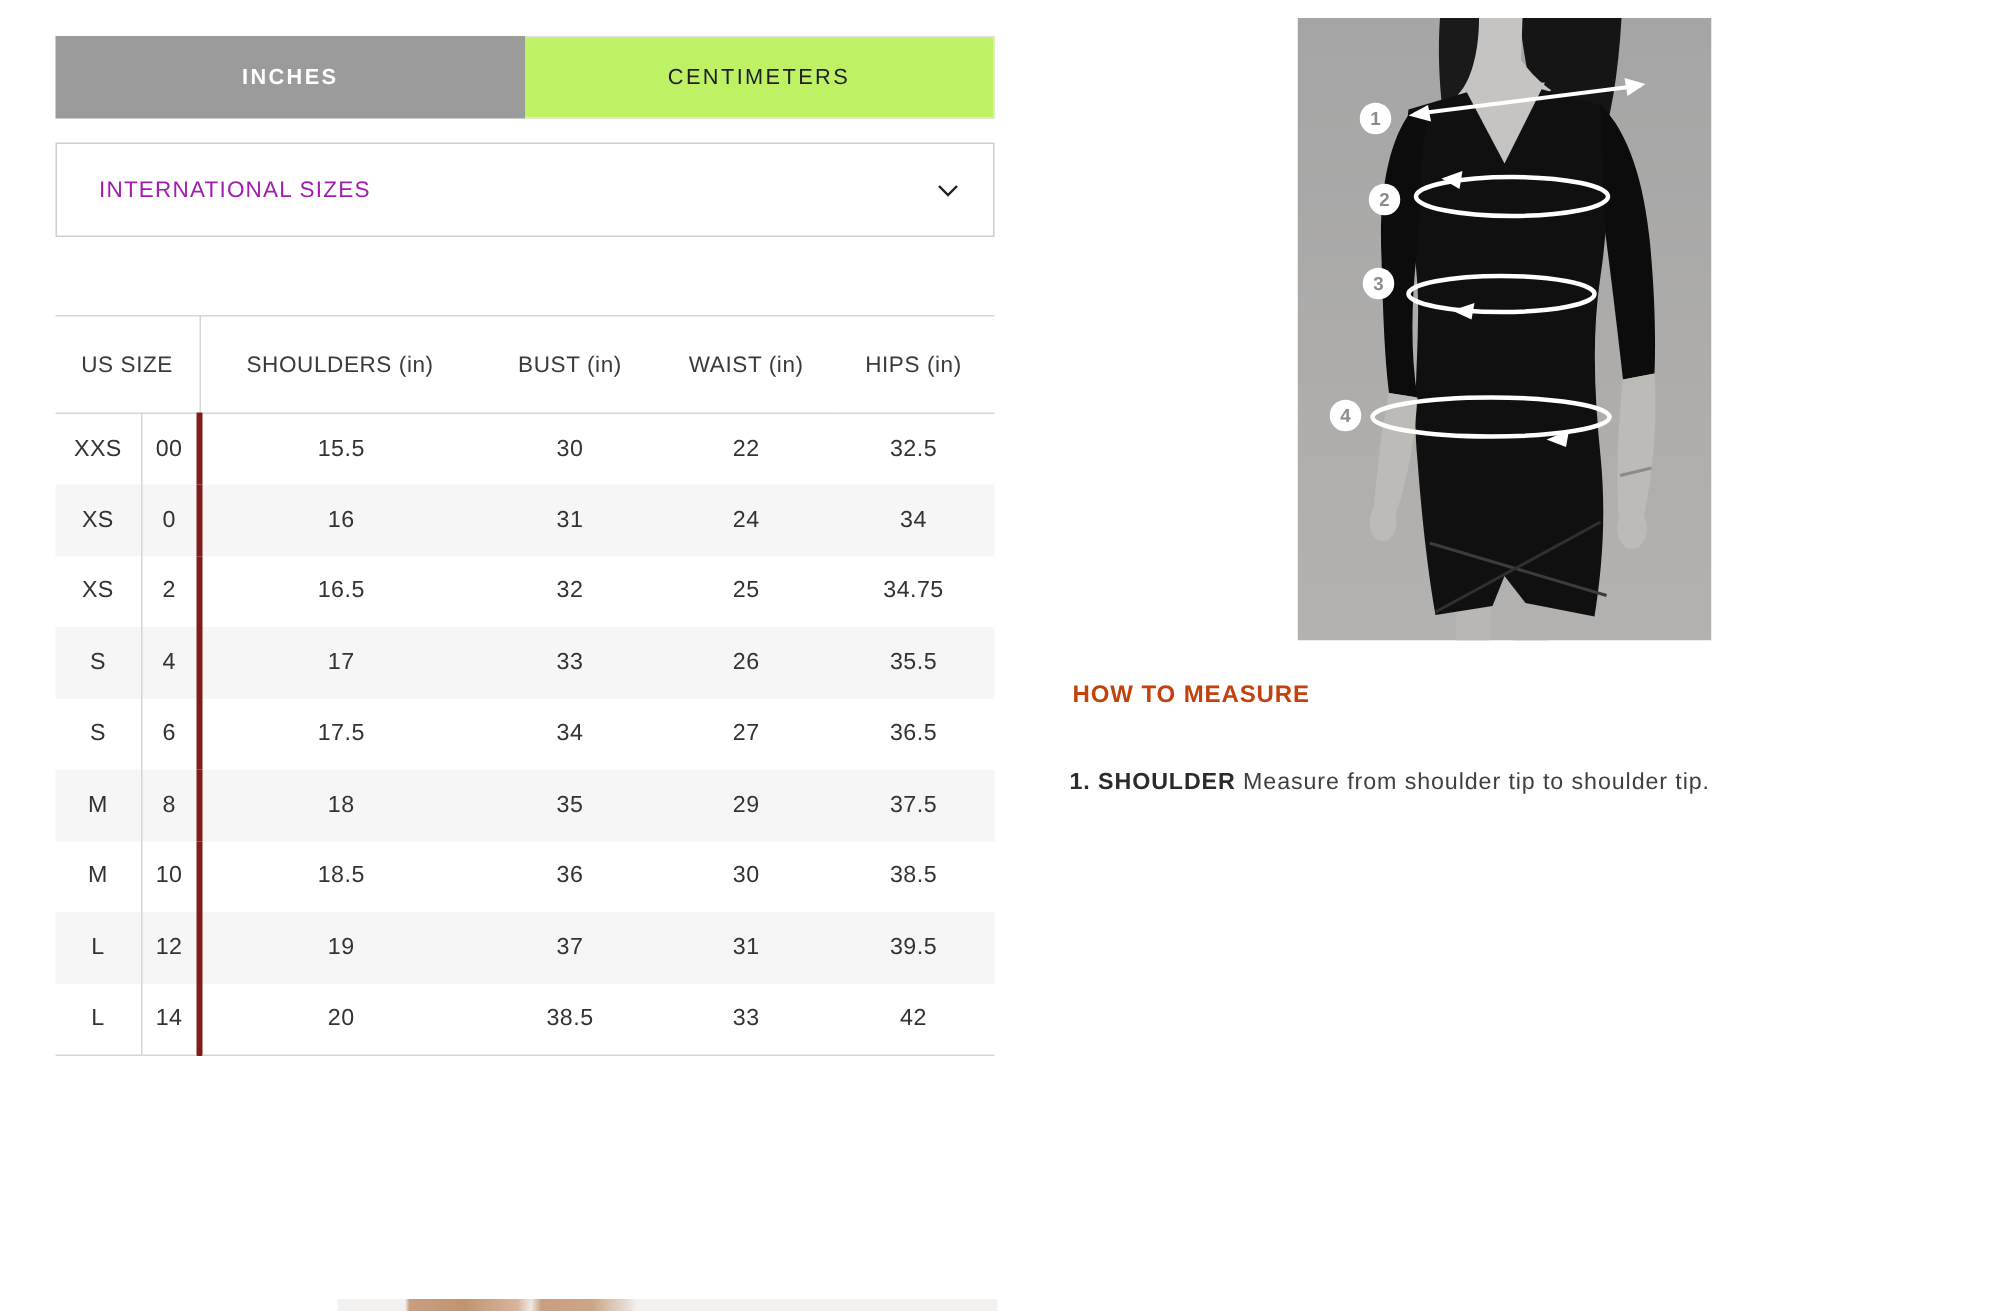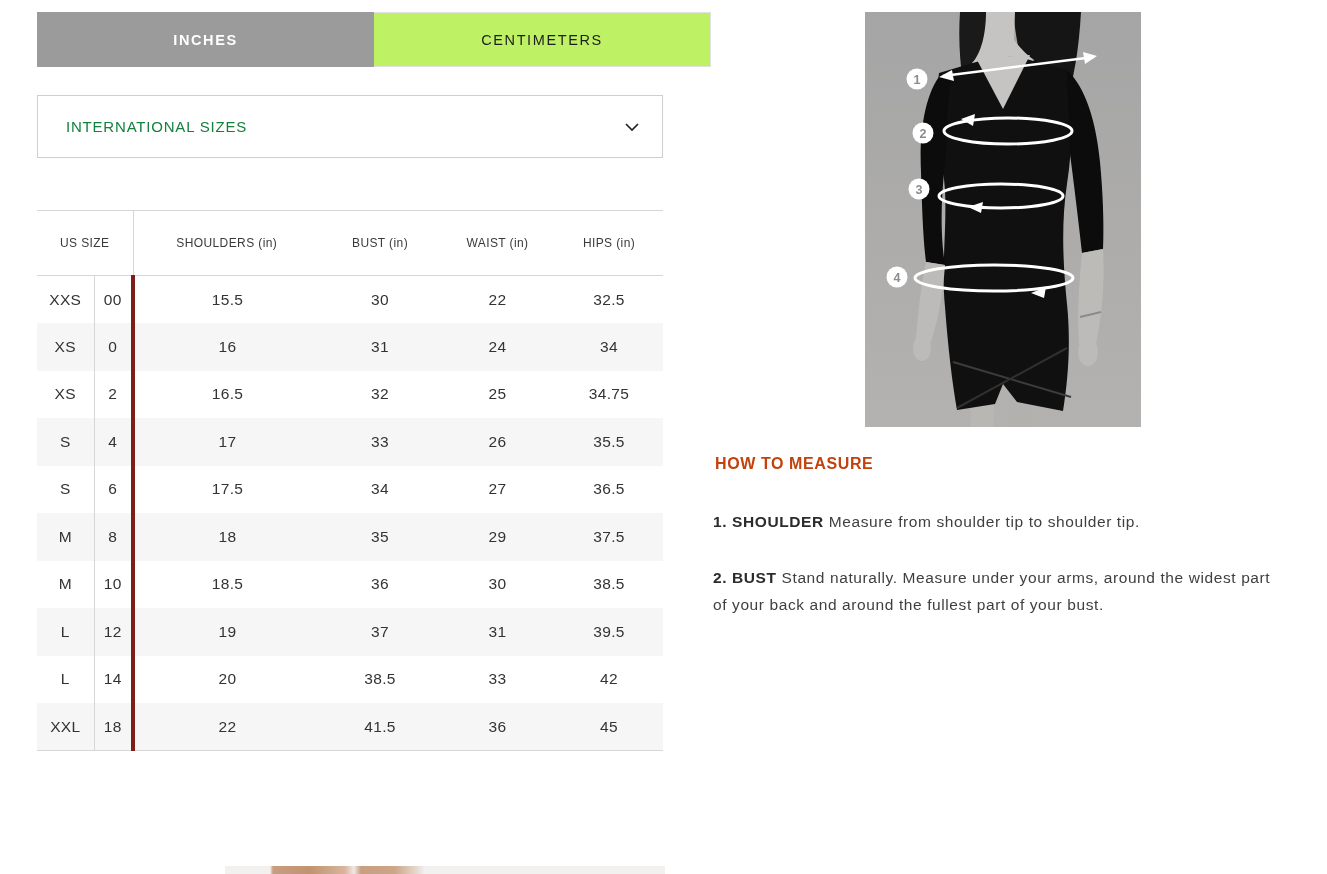--- a/index.html
+++ b/index.html
@@ -1,39 +1,39 @@
 <!DOCTYPE html>
 <html><head>
 <meta charset="utf-8">
 <style>
   * { margin:0; padding:0; box-sizing:border-box; }
   html,body { background:#fff; }
   body { font-family:"Liberation Sans", sans-serif; color:#3d3d3d; }
   .page { position:relative; width:1327px; height:874px; background:#fff; overflow:hidden; }
 
   
-  .tabs { position:absolute; left:37px; top:12px; width:674px; height:55px; display:flex; }
+  .tabs { position:absolute; left:37px; top:24px; width:626px; height:55px; display:flex; }
   .tab { flex:1 1 50%; height:55px; display:flex; align-items:center; justify-content:center;
          font-family:"Liberation Sans", sans-serif; font-size:14.5px; letter-spacing:1.6px;
          cursor:pointer; border:none; background:none; }
   .tab.active { background:#9b9b9b; color:#fff; font-weight:bold; }
   .tab.inactive { background:#bef264; color:#1f1f1f; border:1px solid #e0e0e0; border-left:none; }
 
   
   .dropdown { position:absolute; left:37px; top:95px; width:626px; height:63px;
               border:1px solid #cfcfcf; background:#fff; display:flex; align-items:center;
               padding:0 22px 0 28px; cursor:pointer; }
-  .dropdown-label { font-size:15px; letter-spacing:0.8px; color:#15803d; }
+  .dropdown-label { font-size:15px; letter-spacing:0.8px; color:#a21caf; }
   .dropdown .chev { margin-left:auto; display:flex; align-items:center; }
 
   
   table.size-chart { position:absolute; left:37px; top:210px; width:626px;
                      border-collapse:collapse; table-layout:fixed; }
   table.size-chart th {
-     height:65px; font-weight:normal; font-size:12px; letter-spacing:0.4px; color:#3a3a3a;
+     height:65px; font-weight:normal; font-size:15px; letter-spacing:0.4px; color:#3a3a3a;
      border-top:1px solid #d6d6d6; border-bottom:1px solid #d6d6d6; text-align:center;
      vertical-align:middle; background:#fff;
   }
   table.size-chart th.us-size { border-right:1px solid #d6d6d6; }
   table.size-chart td {
      height:47.5px; text-align:center; vertical-align:middle;
      font-size:15.5px; color:#333; letter-spacing:0.3px;
   }
   table.size-chart td.col-letter { border-right:1px solid #d6d6d6; }
   table.size-chart td.col-num    { border-right:4px solid #7f1d1d; }
@@ -164,28 +164,20 @@
           <td>39.5</td>
         </tr>
         <tr>
           <td class="col-letter">L</td>
           <td class="col-num">14</td>
           <td>20</td>
           <td>38.5</td>
           <td>33</td>
           <td>42</td>
         </tr>
-        <tr>
-          <td class="col-letter">XXL</td>
-          <td class="col-num">18</td>
-          <td>22</td>
-          <td>41.5</td>
-          <td>36</td>
-          <td>45</td>
-        </tr>
       </tbody>
   </table>
 
   <div class="bottom-sliver"></div>
 
   <div class="figure-wrap">
     <svg viewBox="0 0 276 415">
       <defs>
         <linearGradient id="bgGrad" x1="0" y1="0" x2="0" y2="1">
           <stop offset="0" stop-color="#a5a5a5"></stop>
@@ -260,16 +252,15 @@
       <g>
         <circle cx="32" cy="265" r="10.5" fill="#ffffff"></circle>
         <text class="marker-num" x="32" y="269.5" text-anchor="middle">4</text>
       </g>
     </svg>
   </div>
 
   <h3 class="htm-title">HOW TO MEASURE</h3>
   <div class="measure-list">
       <p><strong>1. SHOULDER</strong> Measure from shoulder tip to shoulder tip.</p>
-      <p><strong>2. BUST</strong> Stand naturally. Measure under your arms, around the widest part of your back and around the fullest part of your bust.</p>
     </div>
 
 </div>
 
 </body></html>

